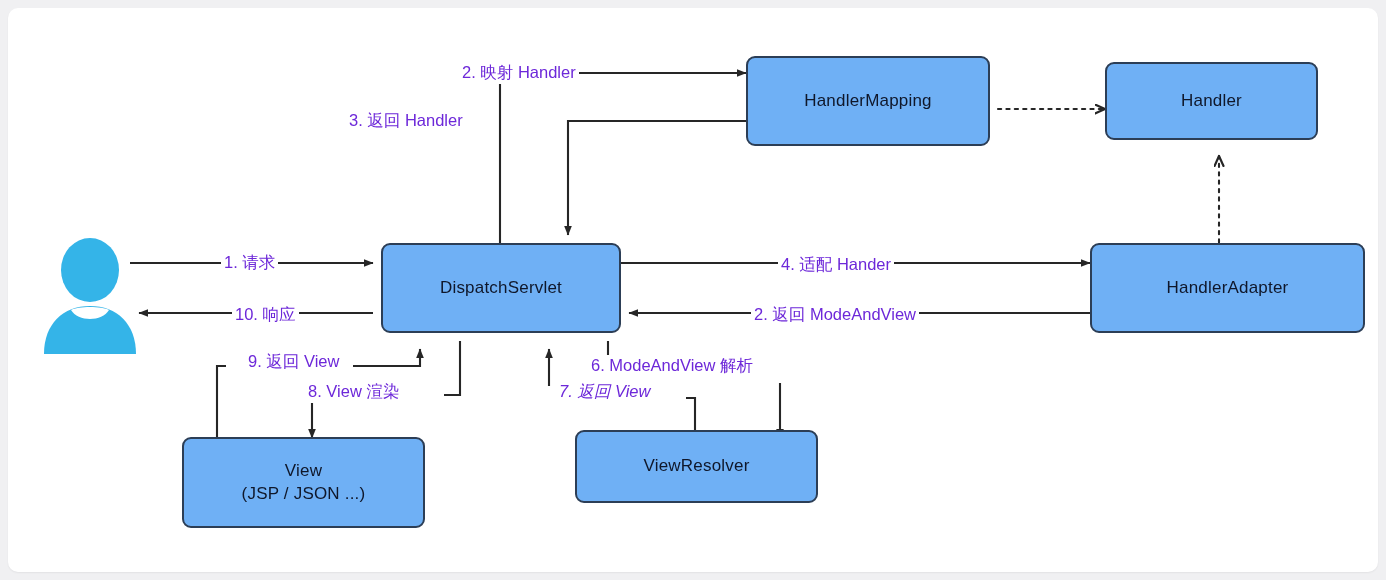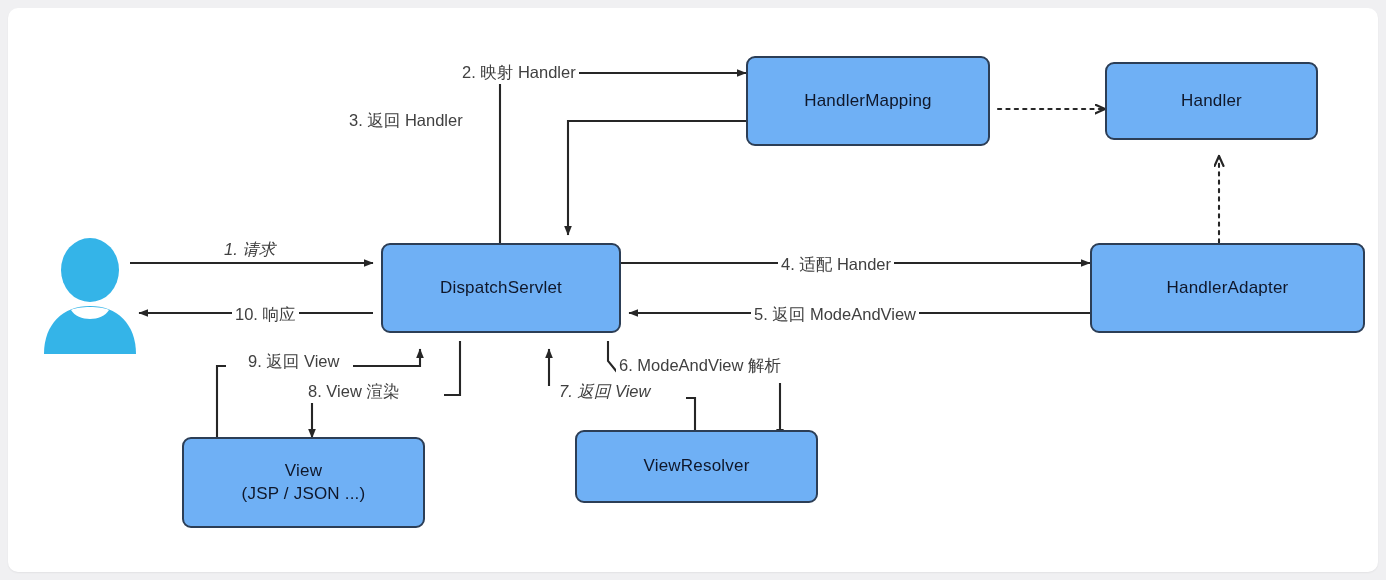--- a/index.html
+++ b/index.html
@@ -34,21 +34,21 @@
     text-align:center;
     font-size:17px;
     line-height:1.35;
     letter-spacing:.2px;
     white-space:pre-line;
     user-select:none;
   }
   .edge-label{
     position:absolute;
     font-size:16.5px;
-    color:#404040;
+    color:#6d28d9;
     white-space:nowrap;
     user-select:none;
     background:#ffffff;
     padding:0 3px;
   }
   #actor{position:absolute;left:30px;top:228px;width:110px;height:118px;}
 </style>
 </head>
 <body>
 
@@ -111,31 +111,31 @@
 
     <div class="node" style="left:1097px;top:54px;width:213px;height:78px;">Handler</div>
 
     <div class="node" style="left:1082px;top:235px;width:275px;height:90px;">HandlerAdapter</div>
 
     <div class="node" style="left:174px;top:429px;width:243px;height:91px;">View
 (JSP / JSON ...)</div>
 
     <div class="node" style="left:567px;top:422px;width:243px;height:73px;">ViewResolver</div>
 
-    <div class="edge-label" style="left:213px;top:231px;font-style:italic;">1. 请求</div>
+    <div class="edge-label" style="left:213px;top:244px;">1. 请求</div>
 
     <div class="edge-label" style="left:451px;top:54px;">2. 映射 Handler</div>
 
     <div class="edge-label" style="left:338px;top:102px;">3. 返回 Handler</div>
 
     <div class="edge-label" style="left:770px;top:246px;">4. 适配 Hander</div>
 
-    <div class="edge-label" style="left:743px;top:296px;">5. 返回 ModeAndView</div>
+    <div class="edge-label" style="left:743px;top:296px;">2. 返回 ModeAndView</div>
 
-    <div class="edge-label" style="left:608px;top:347px;">6. ModeAndView 解析</div>
+    <div class="edge-label" style="left:580px;top:347px;">6. ModeAndView 解析</div>
 
     <div class="edge-label" style="left:548px;top:373px;font-style:italic;">7. 返回 View</div>
 
     <div class="edge-label" style="left:297px;top:373px;">8. View 渲染</div>
 
     <div class="edge-label" style="left:217px;top:343px;margin-left:20px;">9. 返回 View</div>
 
     <div class="edge-label" style="left:224px;top:296px;">10. 响应</div>
 
   </div>

